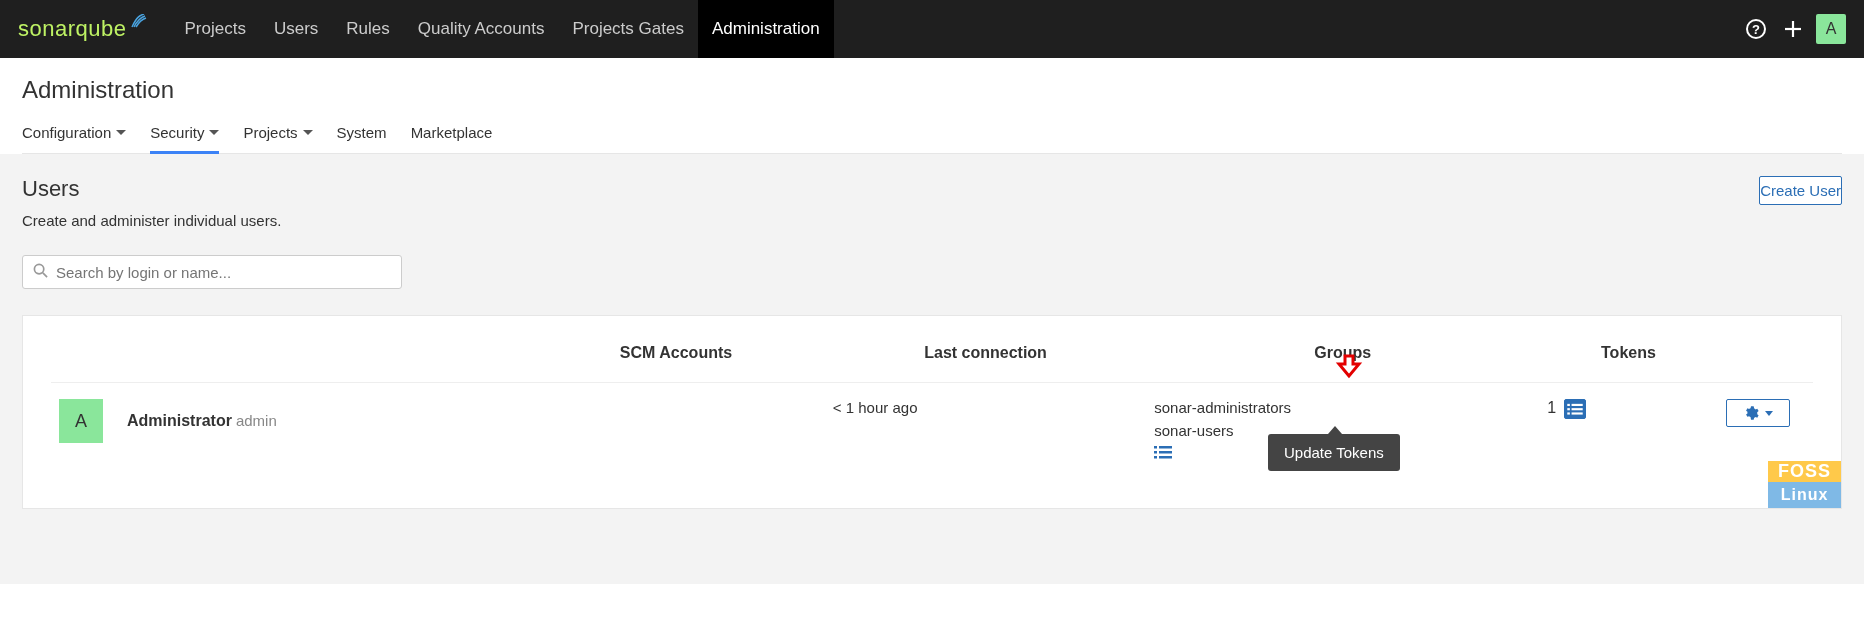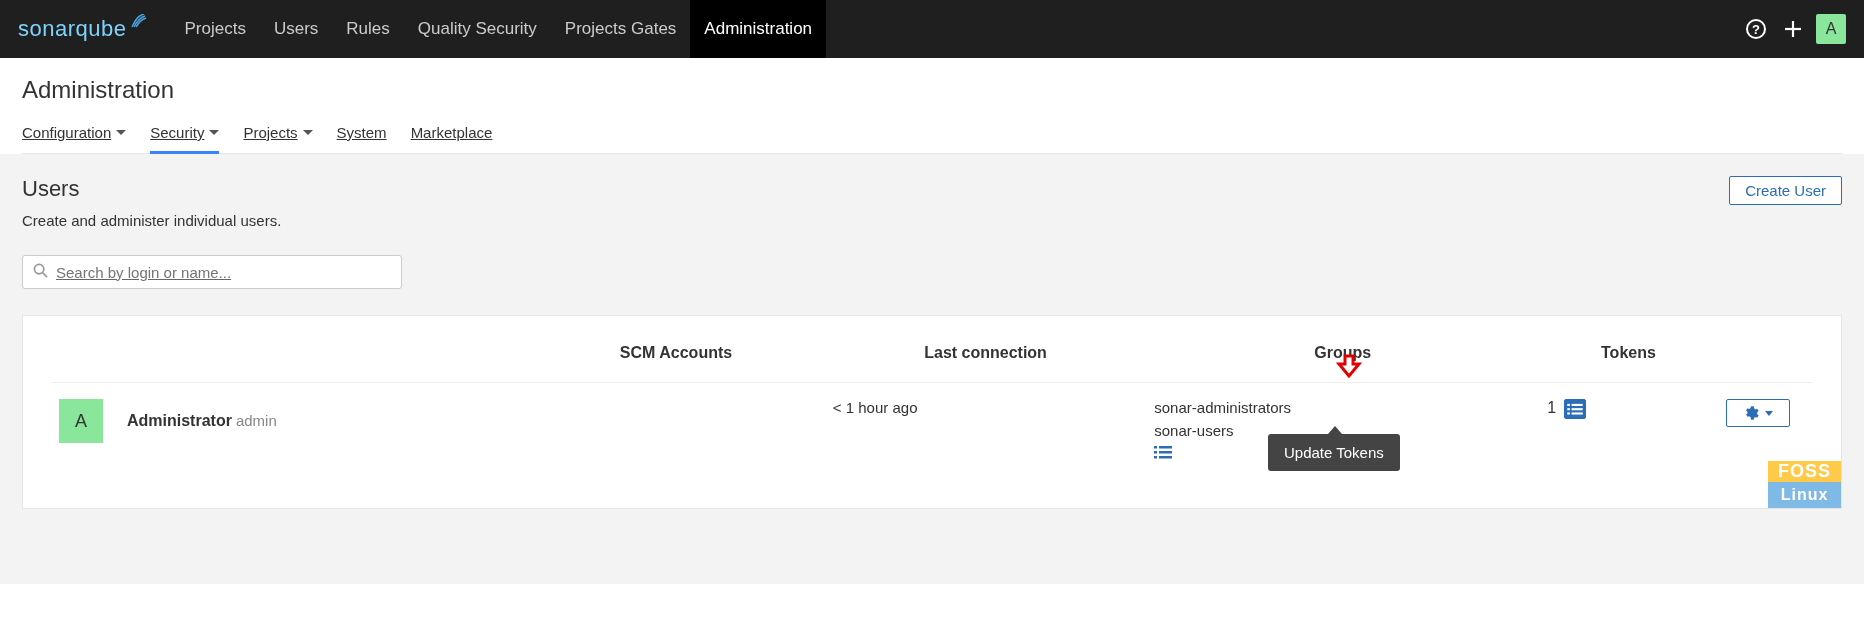--- a/index.html
+++ b/index.html
@@ -1,49 +1,49 @@
 <!DOCTYPE html>
 <html><head>
 <meta charset="utf-8">
 <style>
 * { margin: 0; padding: 0; box-sizing: border-box; }
 body { font-family: -apple-system, BlinkMacSystemFont, "Segoe UI", Helvetica, Arial, sans-serif; font-size: 14px; color: #333; background: #fff; }
 
 
 .topnav { background: #1f1f1f; height: 58px; display: flex; align-items: center; padding: 0 18px; }
-.logo { display: flex; align-items: baseline; color: #7dd3fc; font-weight: 300; font-size: 22px; letter-spacing: 0.5px; margin-right: 20px; text-align: right; }
+.logo { display: flex; align-items: baseline; color: #bef264; font-weight: 300; font-size: 22px; letter-spacing: 0.5px; margin-right: 20px; text-align: right; }
 .logo-bold { font-weight: 400; }
 .logo-wave { margin-left: 4px; position: relative; top: -8px; }
 .nav-items { display: flex; align-items: stretch; height: 58px; }
 .nav-item { display: flex; align-items: center; padding: 0 14px; color: #ccc; font-size: 17px; cursor: pointer; }
 .nav-item.active { background: #000; color: #fff; }
 .nav-spacer { flex: 1; }
 .help-icon { color: #fff; margin-right: 16px; display: flex; align-items: center; }
 .search-box { display: flex; align-items: center; background: #fff; border-radius: 3px; height: 34px; width: 300px; padding: 0 10px; margin-right: 14px; }
 .search-box input { border: none; outline: none; flex: 1; font-size: 15px; color: #555; background: transparent; }
 .search-mag { color: #888; margin-right: 8px; }
 .plus-icon { color: #fff; margin: 0 14px 0 2px; display: flex; align-items: center; }
 .avatar-badge { width: 30px; height: 30px; background: #8ae69b; display: flex; align-items: center; justify-content: center; color: #333; font-size: 16px; border-radius: 2px; }
 
 
 .page-header { padding: 18px 22px 0 22px; }
 .page-title { font-size: 24px; font-weight: 400; color: #333; margin-bottom: 14px; }
-.subnav { display: flex; gap: 24px; border-bottom: 1px solid #e6e6e6; text-decoration: underline; }
+.subnav { display: flex; gap: 24px; border-bottom: 1px solid #e6e6e6; }
 .subnav-item { display: flex; align-items: center; gap: 5px; padding: 6px 0 10px 0; font-size: 15px; color: #333; cursor: pointer; border-bottom: 3px solid transparent; margin-bottom: -1px; }
 .subnav-item.active { border-bottom-color: #3b82f6; }
 .caret-down { width: 0; height: 0; border-left: 5px solid transparent; border-right: 5px solid transparent; border-top: 5px solid #555; display: inline-block; }
 
 
 .content { background: #f3f3f3; padding: 22px; min-height: 430px; }
 .section-head-row { display: flex; justify-content: space-between; align-items: flex-start; }
 .section-title { font-size: 22px; font-weight: 400; color: #333; }
 .section-desc { font-size: 15px; color: #333; margin-top: 10px; margin-bottom: 26px; }
-.create-btn { border: 1px solid #2b6eb5; color: #2b6eb5; background: #fff; padding: 5px 15px; font-size: 15px; cursor: pointer; border-radius: 2px; }
+.create-btn { border: 1px solid #2b6eb5; color: #2b6eb5; background: #fff; padding: 5px 0; font-size: 15px; cursor: pointer; border-radius: 2px; }
 .user-search { display: flex; align-items: center; background: #fff; border: 1px solid #ccc; border-radius: 3px; width: 380px; height: 34px; padding: 0 10px; margin-bottom: 26px; }
-.user-search input { border: none; outline: none; flex: 1; font-size: 15px; color: #666; background: transparent; text-decoration: underline; }
+.user-search input { border: none; outline: none; flex: 1; font-size: 15px; color: #666; background: transparent; }
 .user-search .search-mag { color: #999; margin-right: 8px; }
 
 
 .card { background: #fff; border: 1px solid #e6e6e6; padding: 12px 28px 24px 28px; position: relative; }
 .tbl { width: 100%; border-collapse: collapse; }
 .tbl th { text-align: center; font-weight: 600; font-size: 16px; color: #333; padding: 16px 8px 20px 8px; border-bottom: 1px solid #eee; }
 .tbl td { padding: 16px 8px; vertical-align: top; font-size: 15px; color: #333; }
 .user-cell { display: flex; align-items: center; gap: 24px; }
 .user-avatar { width: 44px; height: 44px; background: #8ae69b; display: flex; align-items: center; justify-content: center; font-size: 18px; color: #333; }
 .user-name { font-weight: 600; font-size: 16px; }
@@ -88,21 +88,21 @@
           <path d="M1 13 C 6 2, 10 1, 13 0" stroke="#4aa3df" stroke-width="1.5" fill="none"></path>
           <path d="M3 13 C 7 5, 11 3, 14 2" stroke="#4aa3df" stroke-width="1.5" fill="none"></path>
           <path d="M5 13 C 8 8, 12 5, 15 4" stroke="#4aa3df" stroke-width="1.5" fill="none"></path>
         </svg>
     </span>
   </div>
   <div class="nav-items" id="nav-items">
       <div class="nav-item">Projects</div>
       <div class="nav-item">Users</div>
       <div class="nav-item">Rules</div>
-      <div class="nav-item">Quality Security</div>
+      <div class="nav-item">Quality Accounts</div>
       <div class="nav-item">Projects Gates</div>
       <div class="nav-item active">Administration</div>
     </div>
   <div class="nav-spacer"></div>
   <div class="help-icon">
     <svg width="20" height="20" viewBox="0 0 20 20">
         <circle cx="10" cy="10" r="9" fill="none" stroke="#fff" stroke-width="2"></circle>
         <text x="10" y="15" text-anchor="middle" fill="#fff" font-size="13" font-weight="bold">?</text>
       </svg>
   </div>

